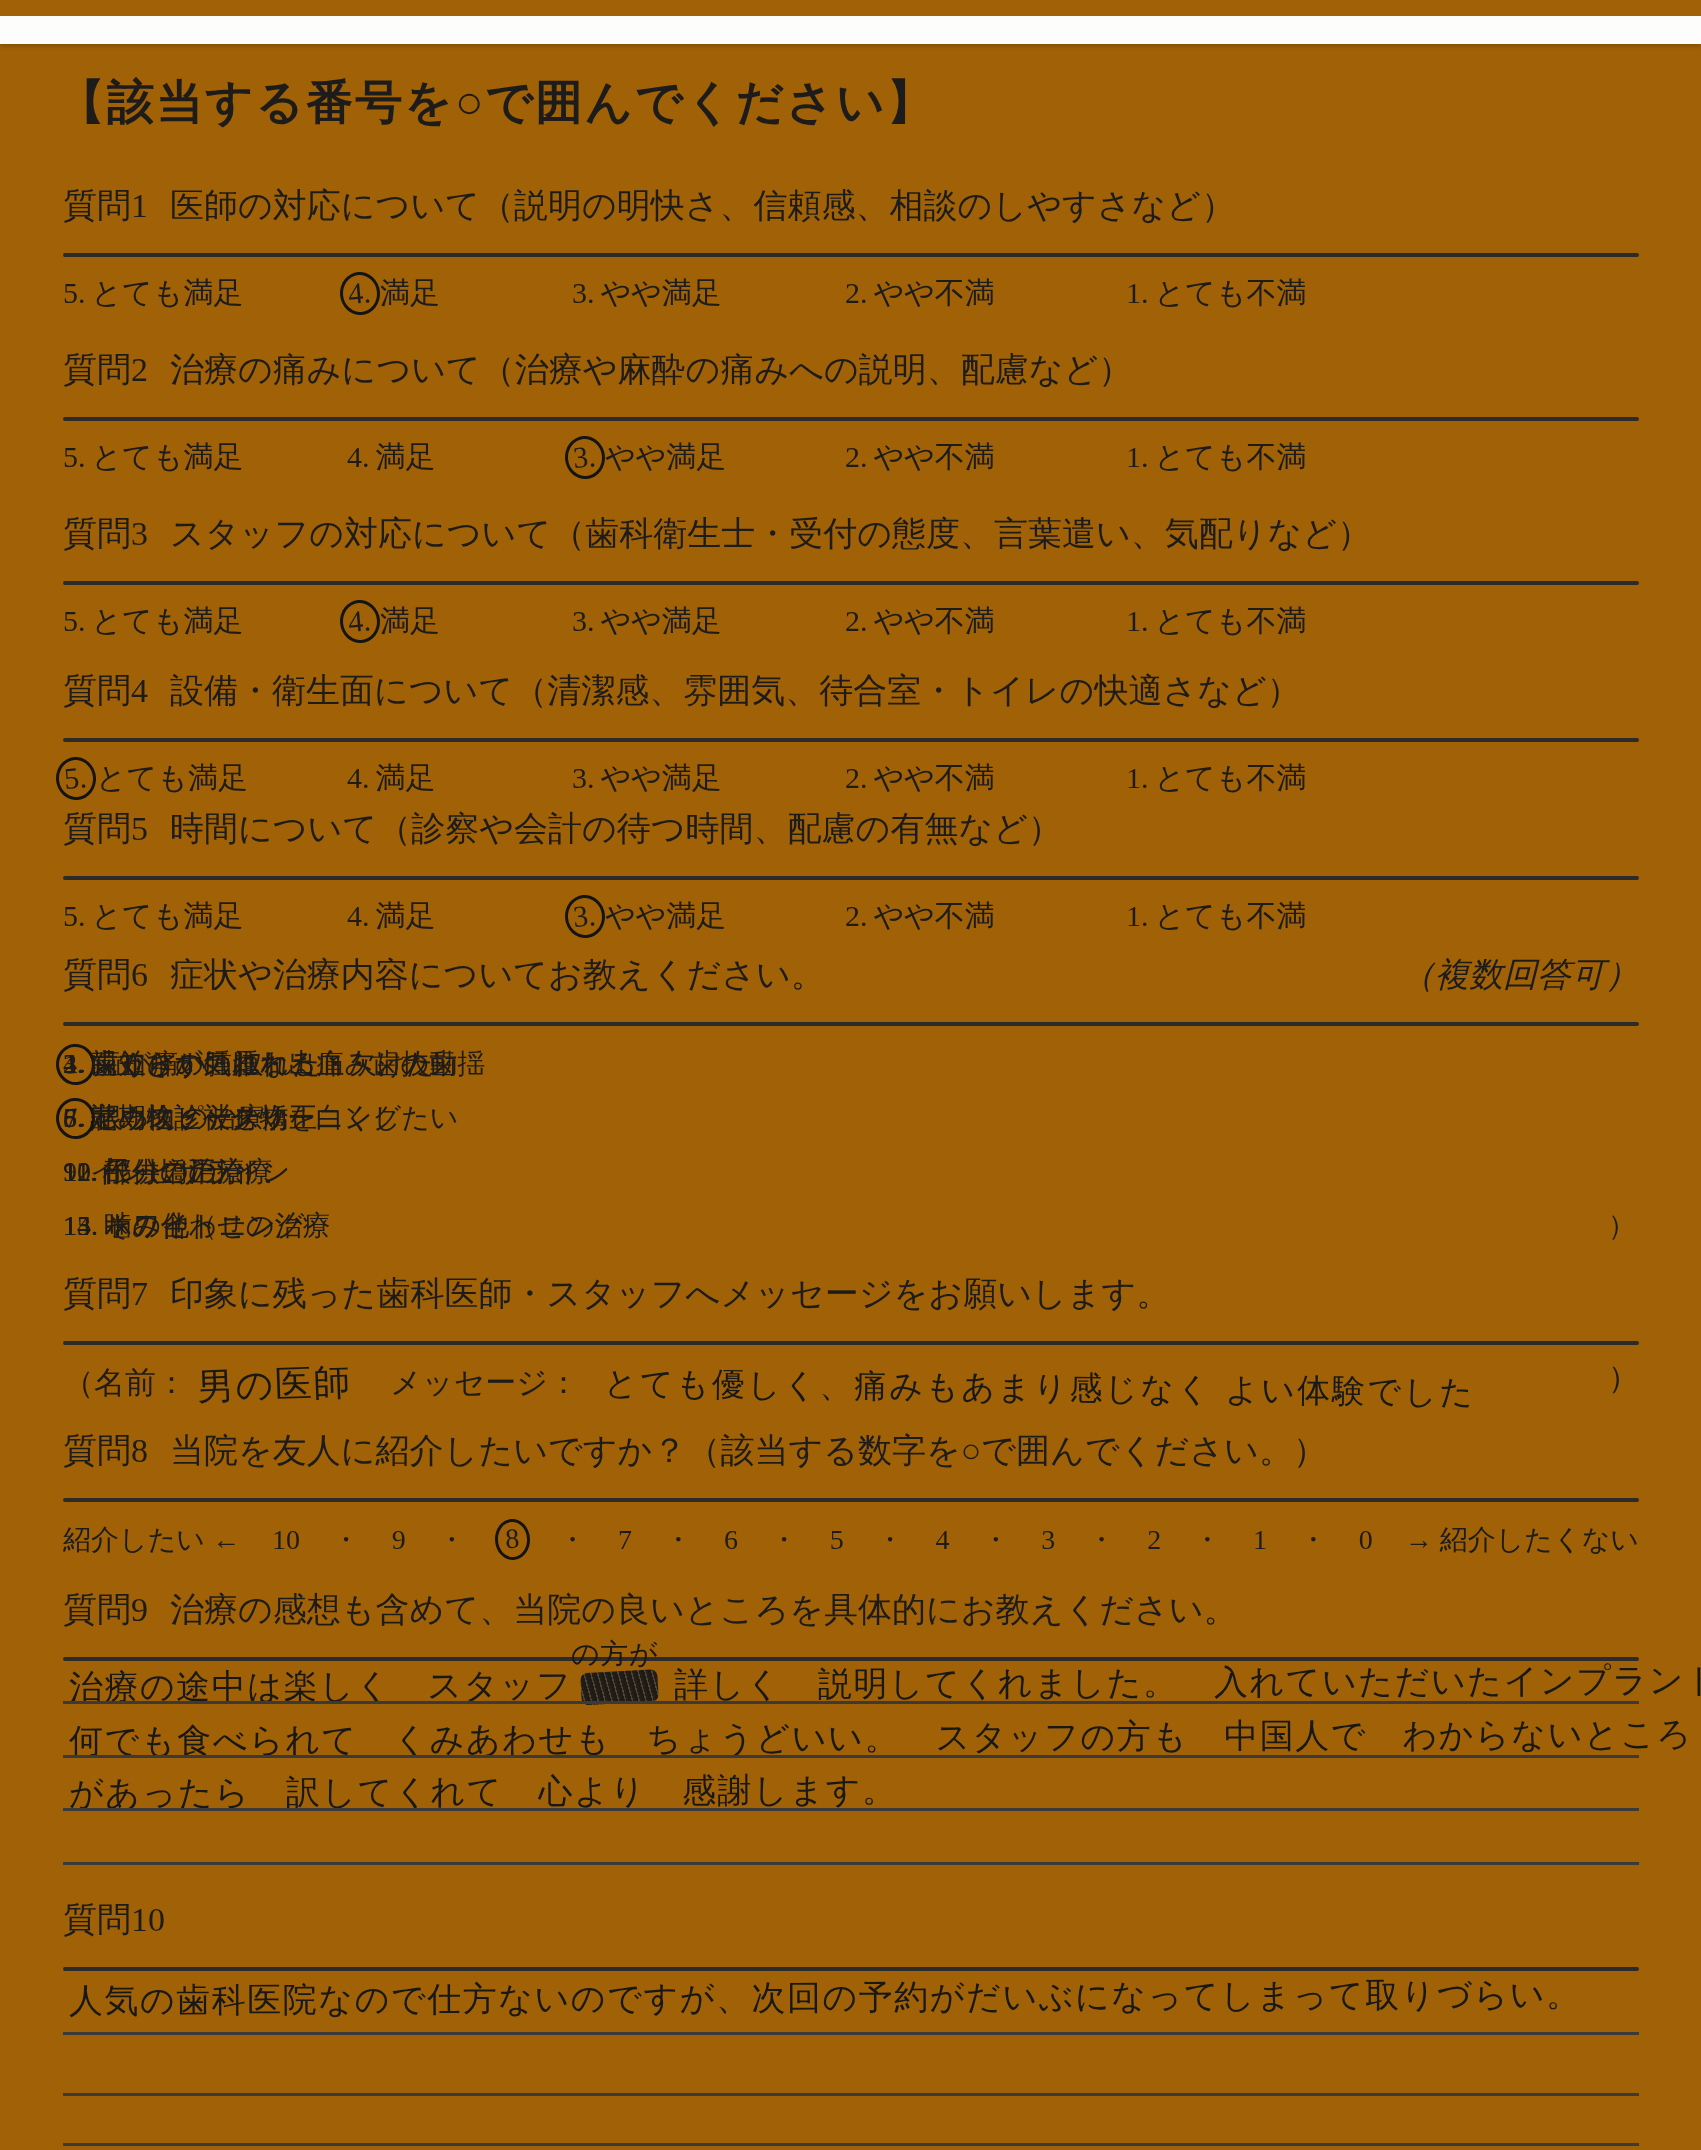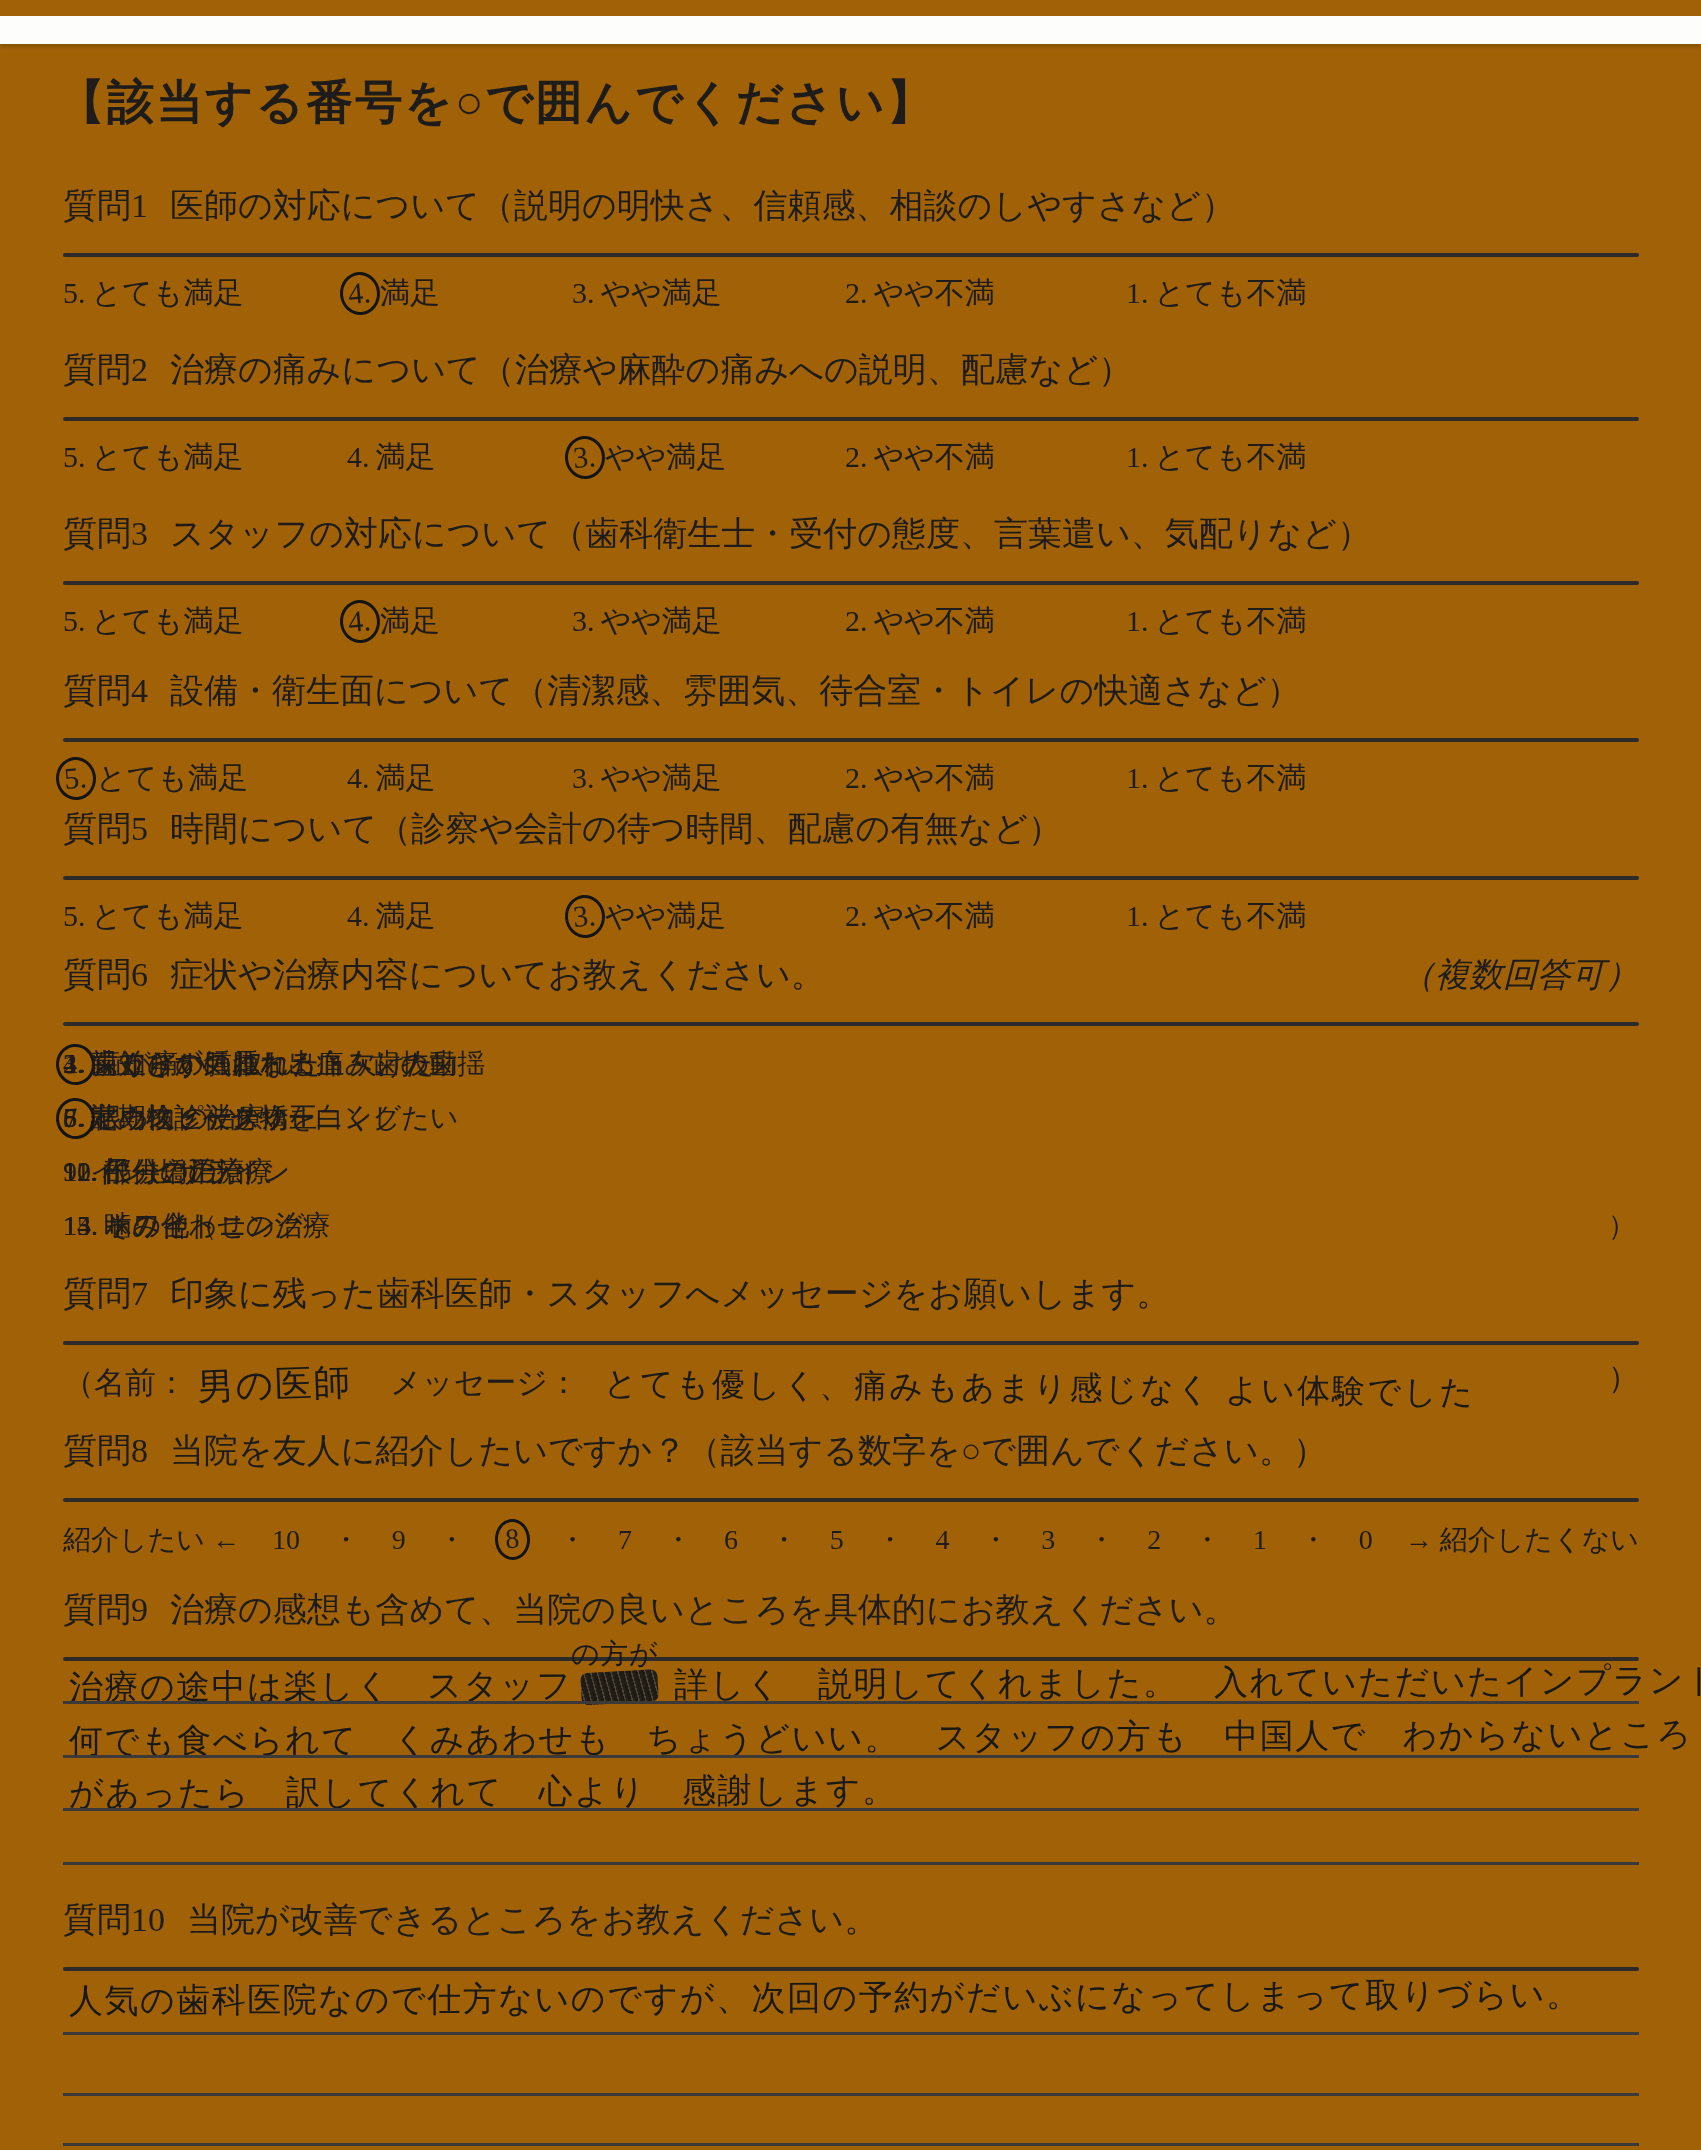--- a/index.html
+++ b/index.html
@@ -221,21 +221,20 @@
     <div class="hwline hw" style="top:128px">何でも食べられて　くみあわせも　ちょうどいい。　スタッフの方も　中国人で　わからないところ</div>
     <div class="ansline" style="top:168px"></div>
     <div class="hwline hw" style="top:182px">があったら　訳してくれて　心より　感謝します。</div>
     <div class="ansline" style="top:221px"></div>
     <div class="ansline" style="top:275px"></div>
   </section>
 
   <section class="q" style="top:1897px;height:253px">
     <div class="qhead">
       <span>質問10</span>
-      <span>当院が改善できるところをお教えください。</span>
     </div>
     <div class="rule"></div>
     <div class="hwline hw" style="top:78px">人気の歯科医院なので仕方ないのですが、次回の予約がだいぶになってしまって取りづらい。</div>
     <div class="ansline" style="top:135px"></div>
     <div class="ansline" style="top:196px"></div>
     <div class="ansline" style="top:246px"></div>
   </section>
 </div>
 
 

